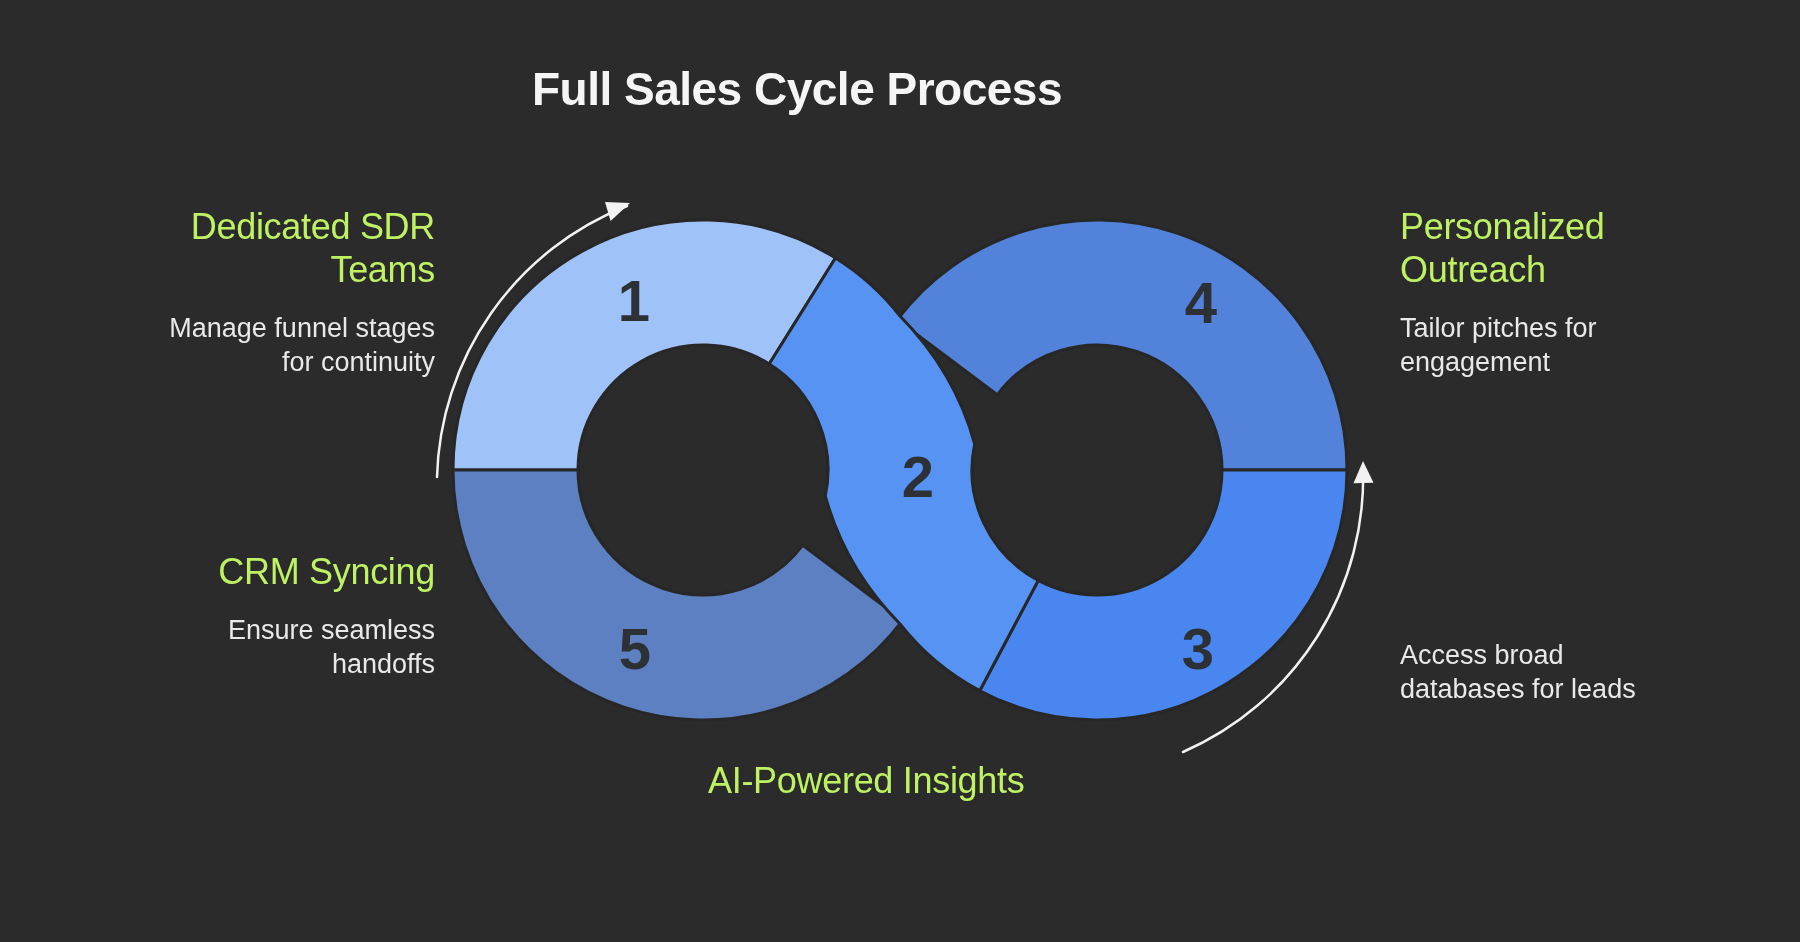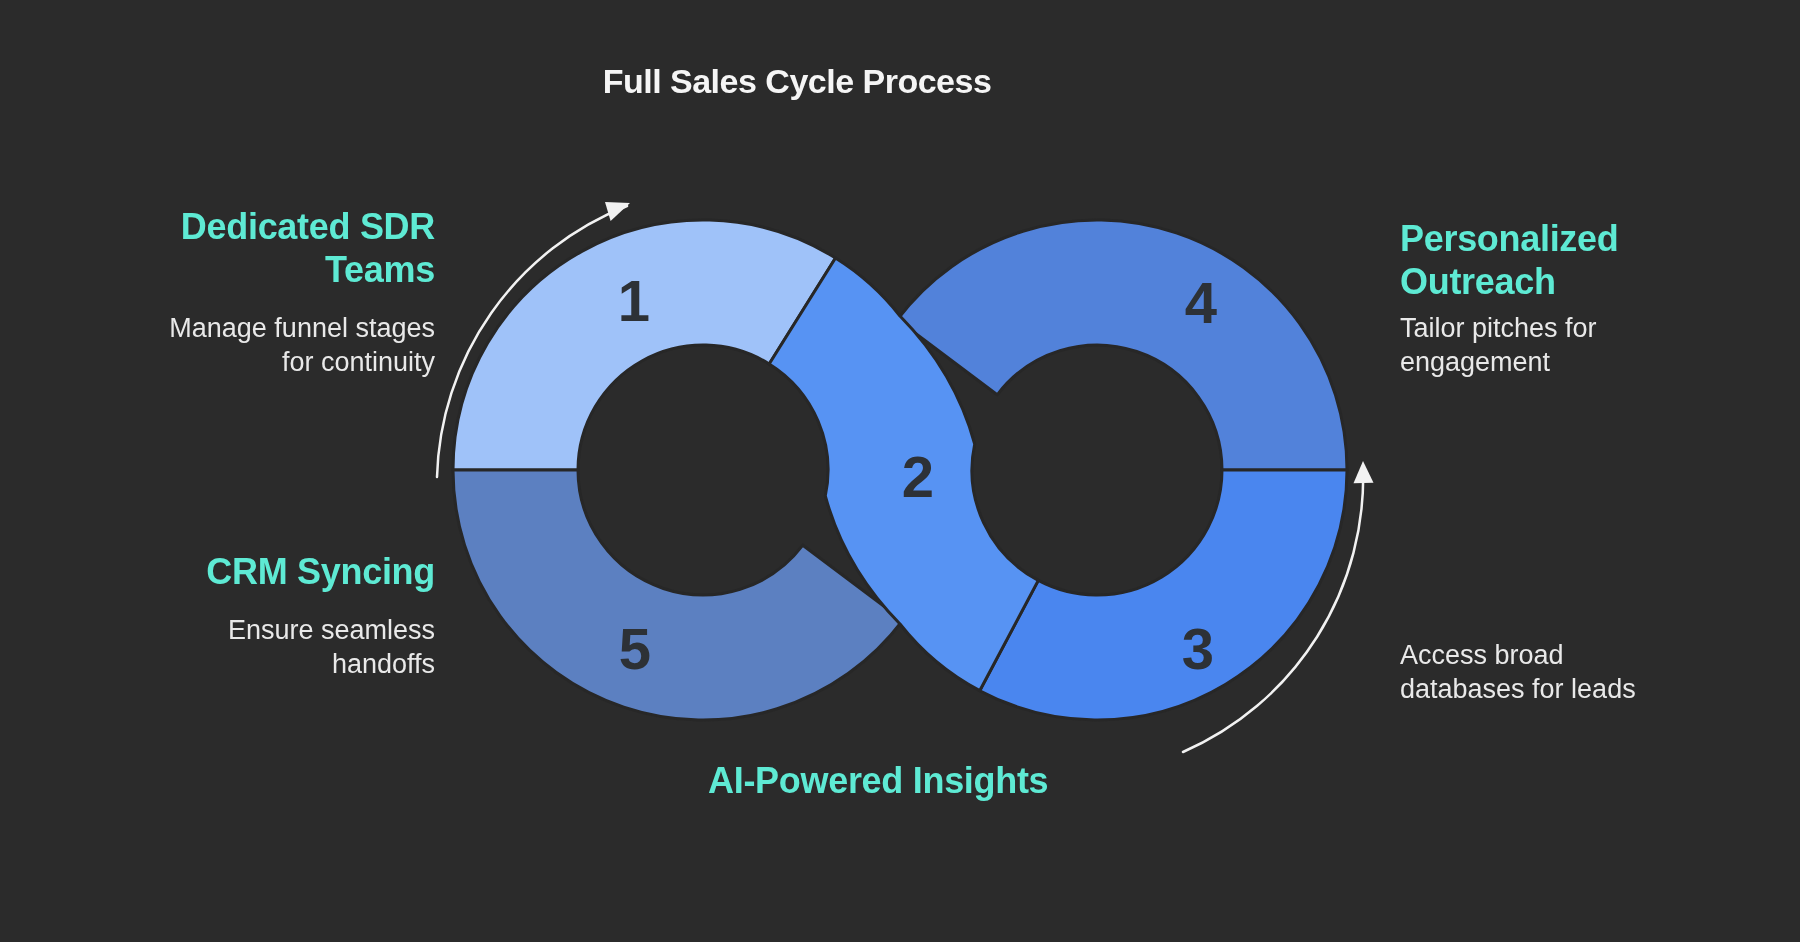--- a/index.html
+++ b/index.html
@@ -7,41 +7,41 @@
     width:1800px;height:942px;
     background:#2b2b2b;
     font-family:"Liberation Sans", sans-serif;
     overflow:hidden;
   }
   .stage{position:relative;width:1800px;height:942px;background:#2b2b2b;}
   svg.diagram{position:absolute;left:0;top:0;}
   .page-title{
     position:absolute;left:0;top:62px;width:1594px;
     text-align:center;
-    font-size:34px;font-weight:700;color:#f5f5f5;
+    font-size:46px;font-weight:700;color:#f5f5f5;
     letter-spacing:-0.5px;
   }
   .label{position:absolute;}
   .label .heading{
-    font-size:36px;font-weight:700;color:#5eead4;
+    font-size:36px;font-weight:400;color:#bef264;
     line-height:43px;letter-spacing:-0.3px;
   }
   .label .body{
     font-size:27px;font-weight:400;color:#e9e9e9;
     line-height:34px;
   }
   .label.align-right{text-align:right;}
   .label.align-left{text-align:left;}
   .label.align-center{}
 
   .lbl-top-left-h   {left:155px; top:205px; width:280px;}
   .lbl-top-left-b   {left:155px; top:311px; width:280px;}
   .lbl-left-h       {left:155px; top:550px; width:280px;}
   .lbl-left-b       {left:185px; top:613px; width:250px;}
-  .lbl-top-right-h  {left:1400px; top:205px; width:260px;margin-top:12px;}
+  .lbl-top-right-h  {left:1400px; top:205px; width:260px;}
   .lbl-top-right-b  {left:1400px; top:311px; width:260px;}
   .lbl-right-h      {left:1400px; top:530px; width:280px;}
   .lbl-right-b      {left:1400px; top:638px; width:270px;}
   .lbl-bottom-h     {left:708px; top:759px; width:400px;}
   .lbl-bottom-b     {left:748px; top:823px; width:320px;}
 
   .seg-number{
     font-family:"Liberation Sans", sans-serif;
     font-size:58px;font-weight:700;
   }

